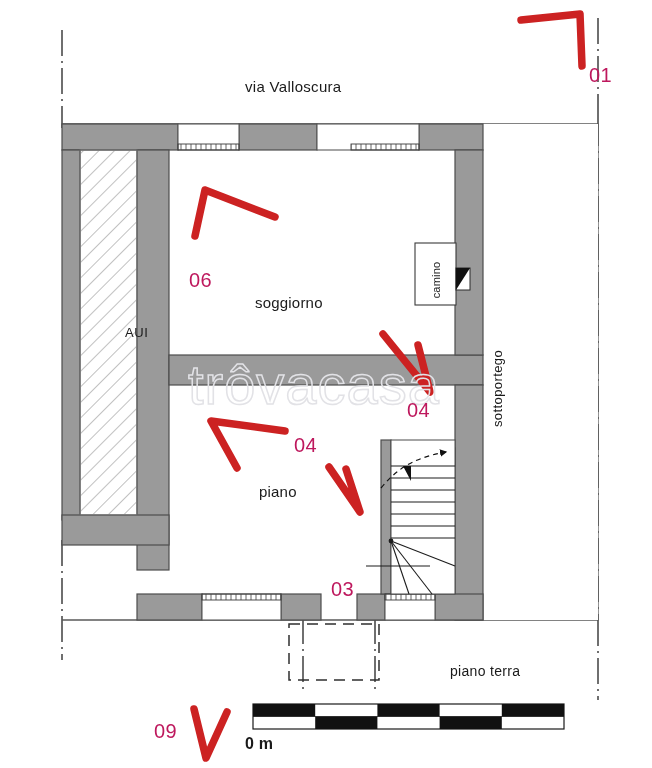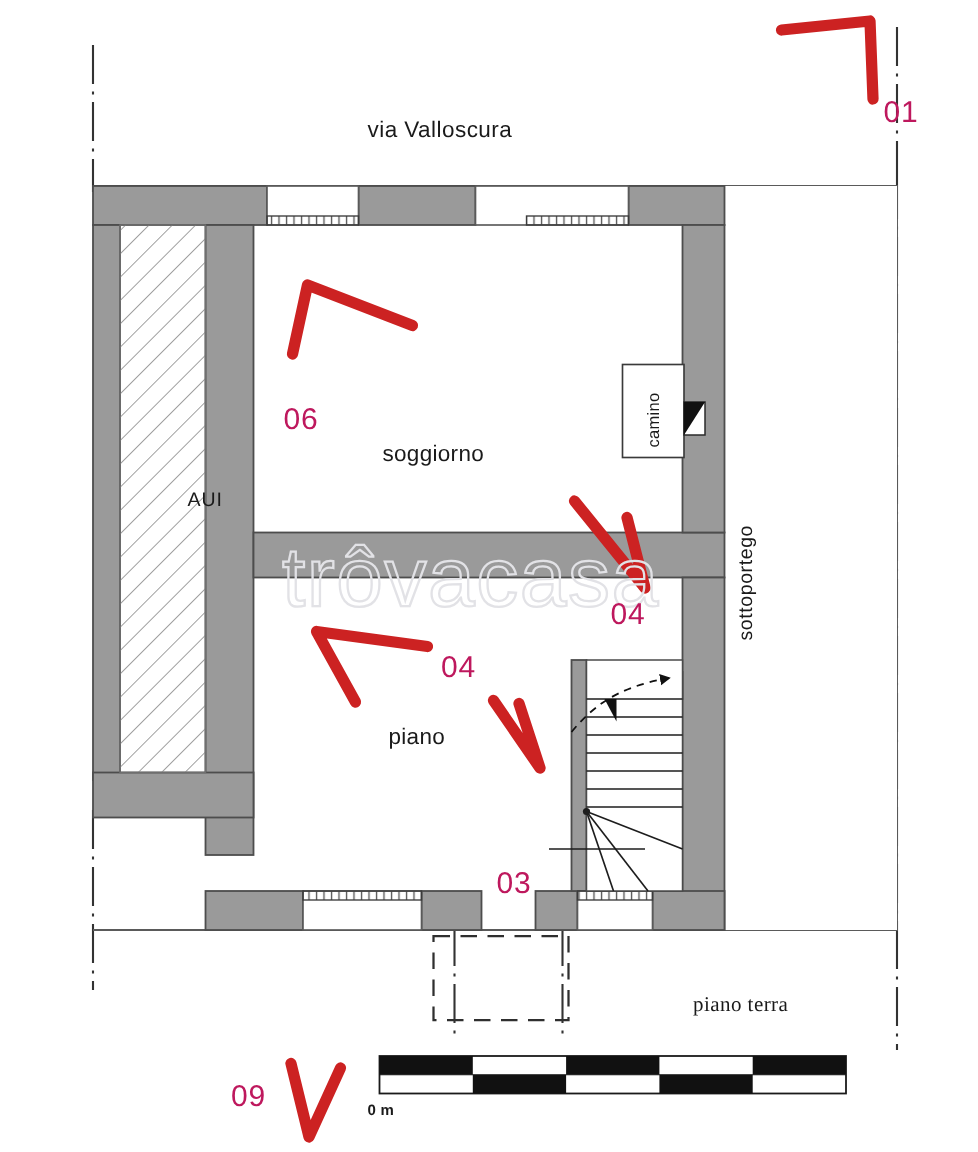--- a/index.html
+++ b/index.html
@@ -30,21 +30,21 @@
     font-family: "Liberation Sans", sans-serif;
     white-space: nowrap;
     user-select: none;
   }
   .lbl-street   { font-size: 15px; letter-spacing: .3px; }
   .lbl-room     { font-size: 15px; letter-spacing: .2px; }
   .lbl-aui      { font-size: 13px; letter-spacing: .6px; margin-left: 36px; }
   .lbl-camino   { font-size: 11px; letter-spacing: .2px; }
   .lbl-sotto    { font-size: 13px; letter-spacing: .4px; }
   .lbl-floor    { font-size: 14px; letter-spacing: .3px; }
-  .lbl-scale    { font-size: 10px; font-weight: bold; letter-spacing: .2px; }
+  .lbl-scale    { font-size: 16px; font-weight: bold; letter-spacing: .2px; }
   .lbl-marker {
     font-size: 20px;
     color: #be185d;
     font-family: "Liberation Sans", sans-serif;
     letter-spacing: .5px;
   }
   .rot-90 { transform: rotate(-90deg); transform-origin: 50% 50%; }
   .wm {
     position: absolute;
     left: 188px;
@@ -196,21 +196,21 @@
   <div class="lbl lbl-room" style="left:255px; top:254px;margin-top:40px;">soggiorno</div>
 
   <div class="lbl lbl-room" style="left:259px; top:483px;">piano</div>
 
   <div class="lbl lbl-aui" style="left:89px; top:325px;">AUI</div>
 
   <div class="lbl lbl-sotto rot-90" style="left:497px; top:381px; width:100px; text-align:center; margin-left:-50px;">sottoportego</div>
 
   <div class="lbl lbl-camino rot-90" style="left:436px; top:274px; width:58px; text-align:center; margin-left:-29px;">camino</div>
 
-  <div class="lbl lbl-floor" style="left:462px; top:663px;font-family:Liberation Serif, serif;">piano terra</div>
+  <div class="lbl lbl-floor" style="left:450px; top:663px;">piano terra</div>
 
   <div class="lbl lbl-scale" style="left:245px; top:735px;">0 m</div>
 
   <div class="lbl lbl-scale" style="left:532px; top:735px;margin-top:44px;">5 m</div>
 
   <div class="lbl lbl-marker" style="left:589px; top:64px;">01</div>
 
   <div class="lbl lbl-marker" style="left:154px; top:720px;">09</div>
 
   <div class="lbl lbl-marker" style="left:331px; top:541px;margin-top:37px;">03</div>

